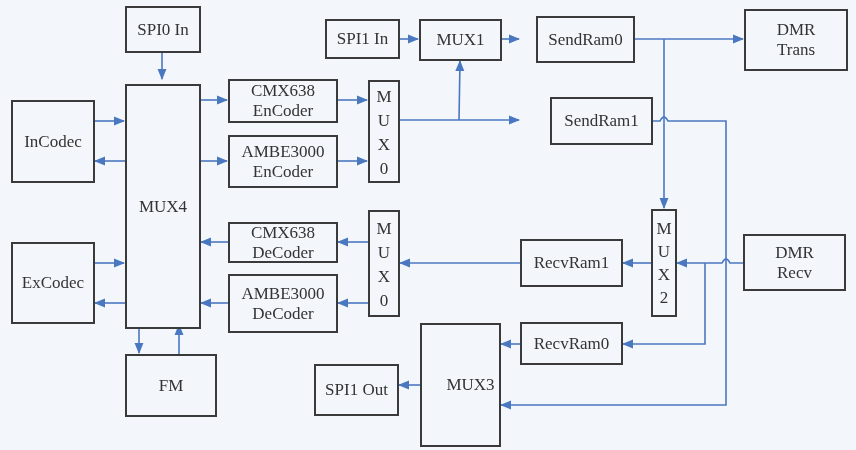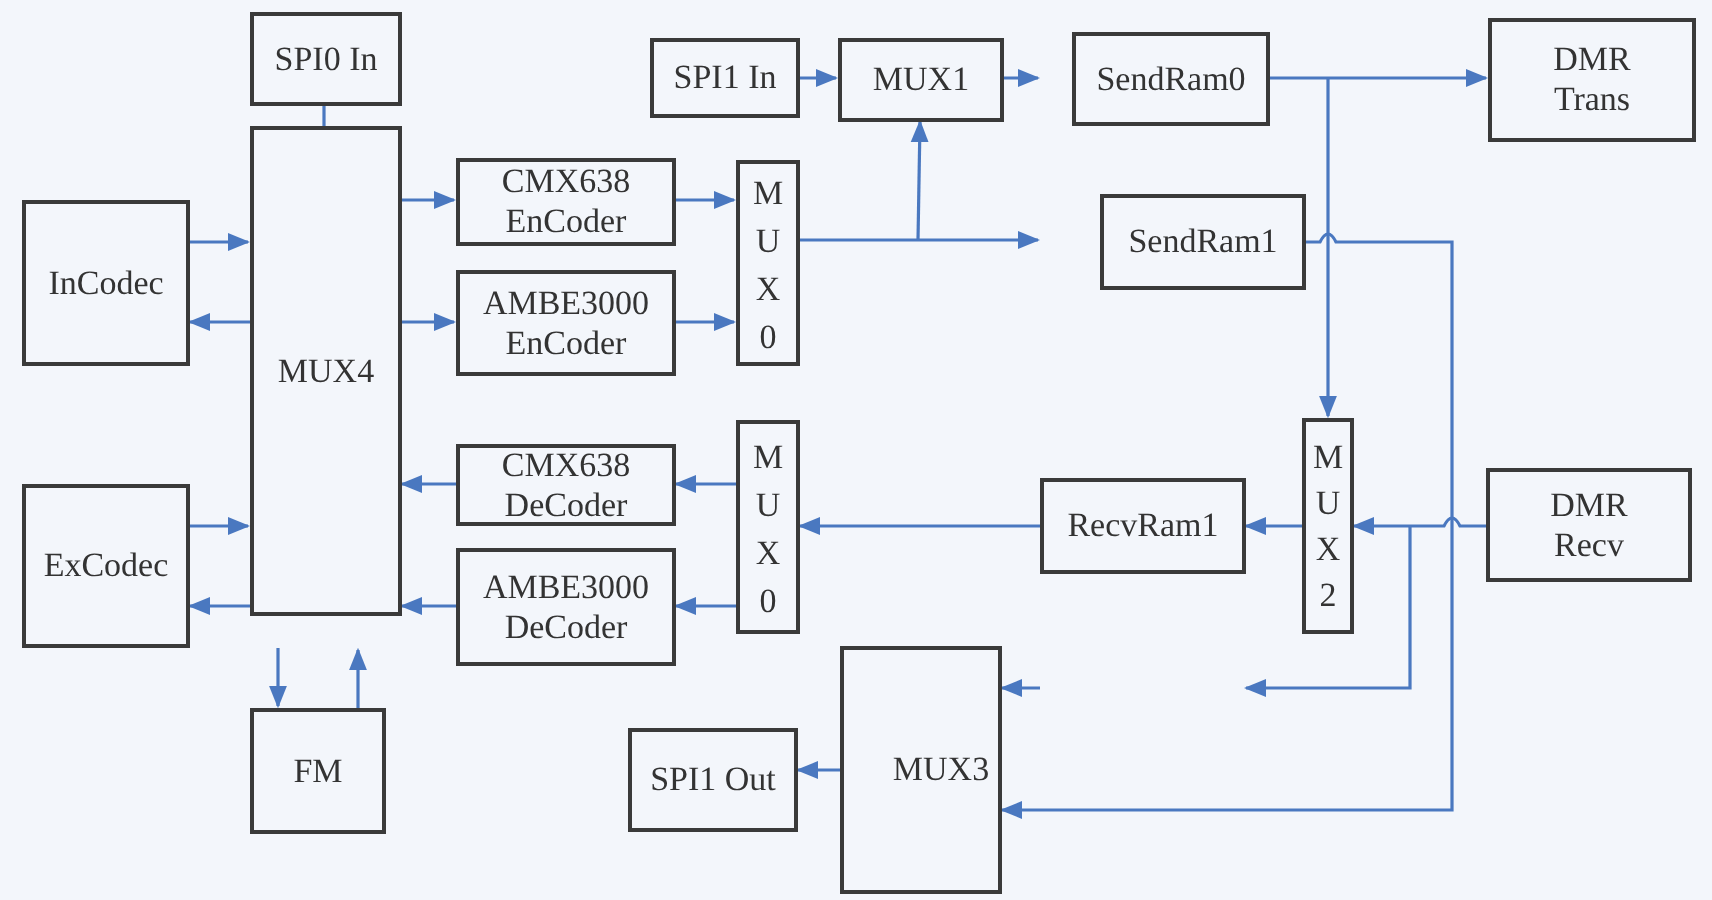--- a/index.html
+++ b/index.html
@@ -79,24 +79,24 @@
 
       <path d="M368,242 L338,242" marker-end="url(#arr)"></path>
       <path d="M368,303 L338,303" marker-end="url(#arr)"></path>
 
       <path d="M228,242 L201,242" marker-end="url(#arr)"></path>
       <path d="M228,303 L201,303" marker-end="url(#arr)"></path>
     </g>
   </svg>
 
   <div class="block" style="left:125px;top:6px;width:76px;height:47px;">SPI0 In</div>
-  <div class="block" style="left:125px;top:63px;width:76px;height:245px;">MUX4</div>
+  <div class="block" style="left:125px;top:84px;width:76px;height:245px;">MUX4</div>
   <div class="block" style="left:11px;top:242px;width:84px;height:82px;">ExCodec</div>
   <div class="block" style="left:11px;top:100px;width:84px;height:83px;">InCodec</div>
-  <div class="block" style="left:125px;top:354px;width:68px;height:63px;">FM</div>
+  <div class="block" style="left:125px;top:354px;width:92px;height:63px;">FM</div>
 
   <div class="block" style="left:228px;top:79px;width:110px;height:44px;">CMX638
 EnCoder</div>
   <div class="block" style="left:228px;top:135px;width:110px;height:53px;">AMBE3000
 EnCoder</div>
   <div class="block" style="left:228px;top:222px;width:110px;height:41px;">CMX638
 DeCoder</div>
   <div class="block" style="left:228px;top:274px;width:110px;height:59px;">AMBE3000
 DeCoder</div>
 
@@ -116,15 +116,16 @@
   <div class="block" style="left:744px;top:9px;width:104px;height:62px;">DMR
 Trans</div>
 
   <div class="block vert2" style="left:651px;top:209px;width:26px;height:108px;">M
 U
 X
 2</div>
   <div class="block" style="left:743px;top:234px;width:103px;height:57px;">DMR
 Recv</div>
   <div class="block" style="left:520px;top:239px;width:103px;height:48px;font-family:Liberation Serif, serif;">RecvRam1</div>
+  <div class="block" style="left:520px;top:322px;width:103px;height:43px;">RecvRam0</div>
   <div class="block" style="left:420px;top:323px;width:81px;height:124px;padding-left:20px;">MUX3</div>
   <div class="block" style="left:314px;top:364px;width:85px;height:52px;">SPI1 Out</div>
 </div>
 
 </body></html>

